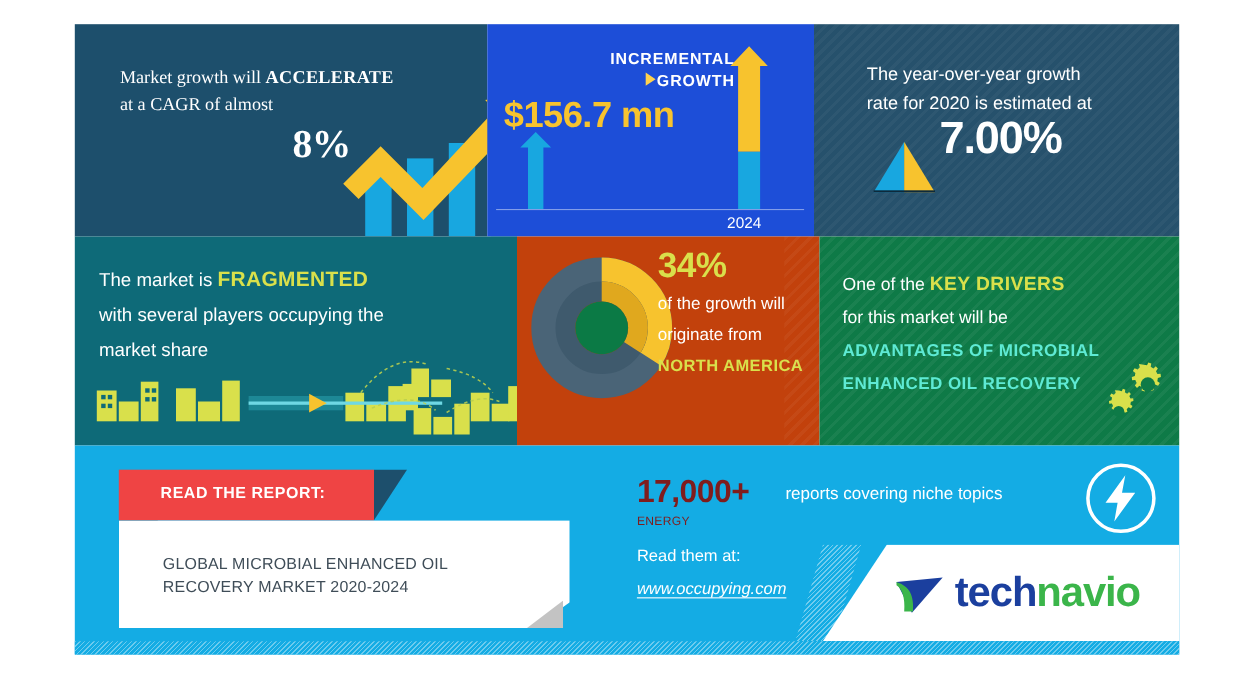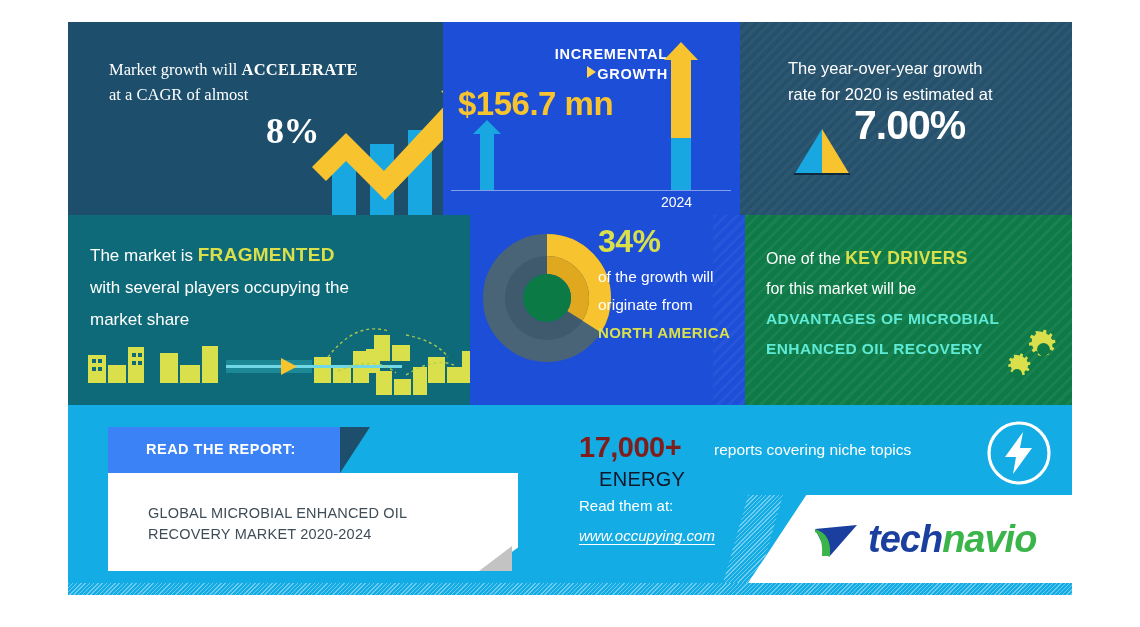--- a/index.html
+++ b/index.html
@@ -80,21 +80,21 @@
   .yoy-tri { position: absolute; left: 54px; top: 107px; }
 
   
   .row2 { position: absolute; left: 0; top: 193px; width: 1004px; height: 190px; }
   .p-frag {
     position: absolute; left: 0; top: 0; width: 402px; height: 190px;
     background: #0e6a78;
   }
   .p-na {
     position: absolute; left: 402px; top: 0; width: 275px; height: 190px;
-    background: #1d4ed8;
+    background: #c2410c;
   }
   .p-drivers {
     position: absolute; left: 677px; top: 0; width: 327px; height: 190px;
     background: #0e7a47;
   }
   .p-drivers::before, .p-na::after {
     content: ""; position: absolute; inset: 0;
     background: repeating-linear-gradient(135deg,
       rgba(255,255,255,0.05) 0 3px, rgba(255,255,255,0) 3px 8px);
     pointer-events: none;
@@ -138,21 +138,21 @@
     background: #14ace4;
   }
   .row3-stripe {
     position: absolute; left: 0; bottom: 0; width: 1004px; height: 12px;
     background-color: #14ace4;
     background-image: repeating-linear-gradient(135deg,
       rgba(255,255,255,0.38) 0 1px, rgba(255,255,255,0) 1px 3px);
   }
   .ribbon {
     position: absolute; left: 40px; top: 22px; width: 232px; height: 46px;
-    background: #3b82f6;
+    background: #ef4444;
   }
   .ribbon::after {
     content: ""; position: absolute; right: -30px; top: 0;
     width: 0; height: 0;
     border-left: 30px solid #1d4f6c;
     border-bottom: 46px solid transparent;
   }
   .ribbon-label {
     position: absolute; left: 38px; top: 14px;
     color: #ffffff; font-size: 14.5px; font-weight: 700; letter-spacing: .5px;
@@ -180,21 +180,21 @@
   .stat-num {
     position: absolute; left: 511px; top: 26px;
     color: #7f1d1d; font-size: 29px; font-weight: 700; letter-spacing: -0.5px;
   }
   .stat-desc {
     position: absolute; left: 646px; top: 36px;
     color: #ffffff; font-size: 15.5px;
   }
   .stat-sector {
     position: absolute; left: 511px; top: 63px;
-    color: #0f172a; font-size: 20px; letter-spacing: .3px; margin-left: 20px;
+    color: #7f1d1d; font-size: 11px; letter-spacing: .3px;
   }
   .stat-read {
     position: absolute; left: 511px; top: 92px;
     color: #ffffff; font-size: 15px;
   }
   .stat-url {
     position: absolute; left: 511px; top: 122px;
     color: #ffffff; font-size: 15px; font-style: italic;
     text-decoration: underline; text-underline-offset: 3px;
   }
@@ -208,21 +208,21 @@
   .logo-panel-edge {
     position: absolute; left: 655px; top: 90px; width: 60px; height: 88px;
     background-color: #14ace4;
     background-image: repeating-linear-gradient(135deg,
       rgba(255,255,255,0.40) 0 1px, rgba(255,255,255,0) 1px 3px);
     clip-path: polygon(42% 0, 100% 0, 58% 100%, 0 100%);
   }
   .logo-mark { position: absolute; left: 745px; top: 118px; }
   .logo-text {
     position: absolute; left: 800px; top: 113px;
-    font-size: 38px; font-weight: 700; letter-spacing: -1px; font-style: italic;
+    font-size: 38px; font-weight: 700; letter-spacing: -1px;
   }
   .logo-text .t { color: #1b3f9e; }
   .logo-text .n { color: #3bb54a; }
 </style>
 </head>
 <body>
 
 <div id="infographic">
 
   <div class="row1">

